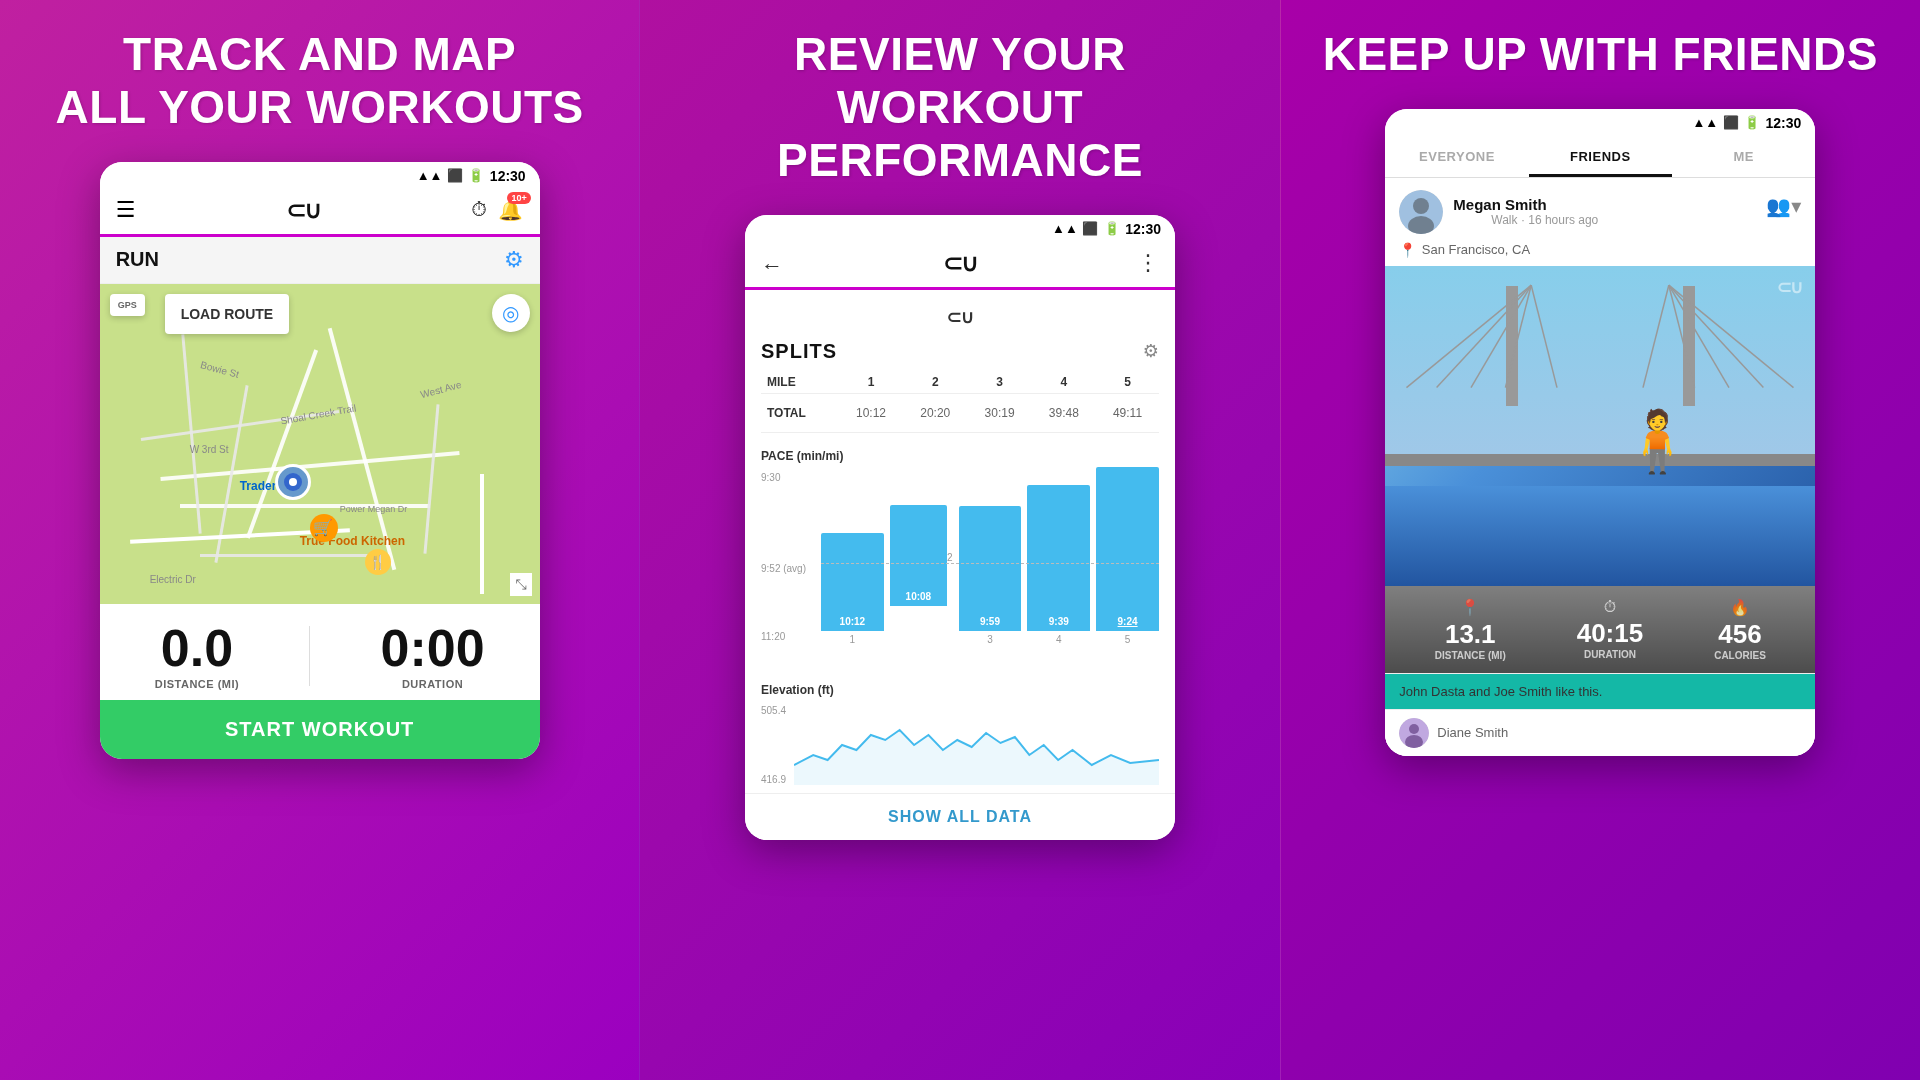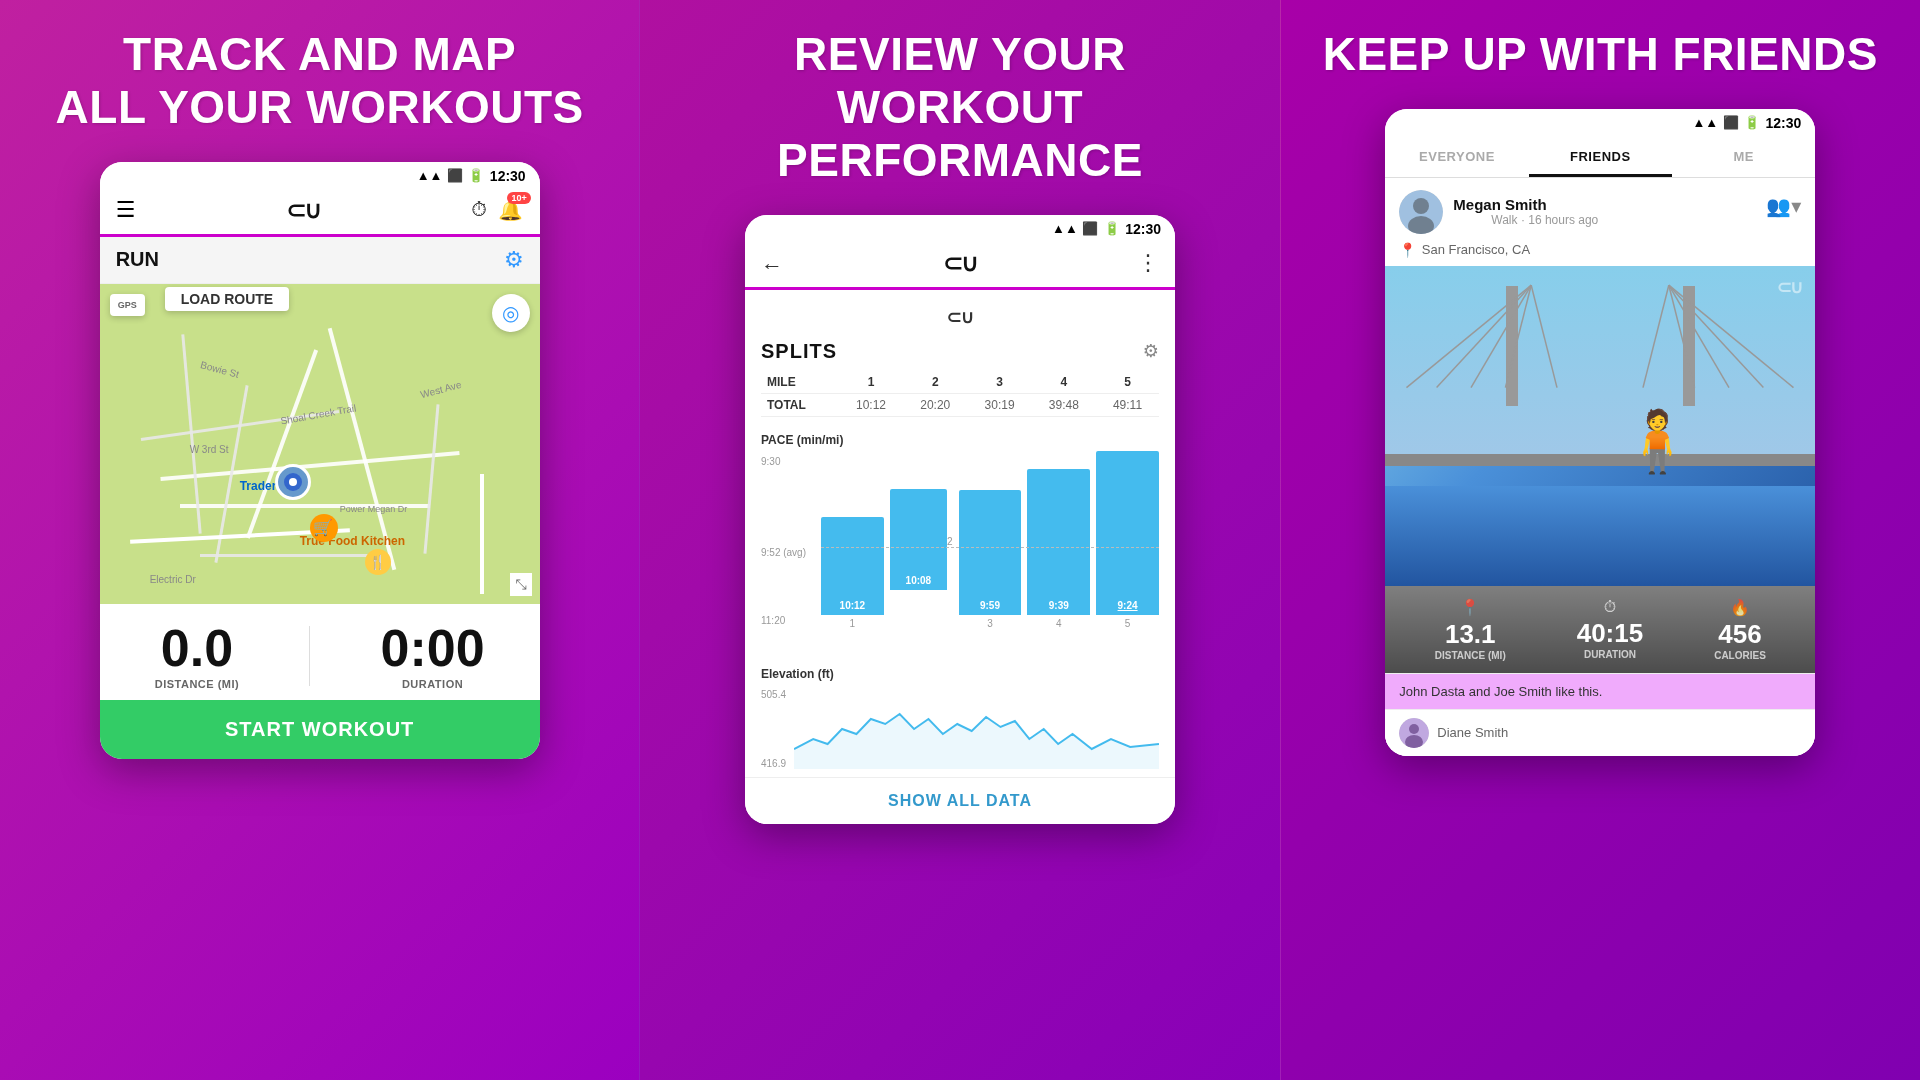--- a/index.html
+++ b/index.html
@@ -198,25 +198,25 @@
       background: white;
       border-radius: 4px;
       padding: 6px 8px;
       font-size: 10px;
       text-align: center;
       color: #666;
       box-shadow: 0 2px 6px rgba(0,0,0,0.2);
     }
     .map-load-route {
       position: absolute;
-      top: 3px;
+      top: 10px;
       left: 65px;
       background: white;
       border-radius: 4px;
-      padding: 4px 16px;
+      padding: 12px 16px;
       font-size: 14px;
       font-weight: bold;
       color: #333;
       box-shadow: 0 2px 6px rgba(0,0,0,0.2);
       cursor: pointer;
     }
     .map-locate-btn {
       position: absolute;
       top: 10px;
       right: 10px;
@@ -324,21 +324,21 @@
       color: #333;
       text-align: center;
       padding: 4px 6px;
       border-bottom: 1px solid #eee;
     }
     .splits-table th:first-child { text-align: left; }
     .splits-table td {
       font-size: 12px;
       color: #666;
       text-align: center;
-      padding: 4px 6px;
+      padding: 12px 6px;
       border-bottom: 1px solid #eee;
       margin-top: 23px;
     }
     .splits-table td:first-child { text-align: left; color: #333; font-weight: 600; }
 
     
     .chart-container {
       background: white;
       padding: 0 16px 8px;
     }
@@ -515,21 +515,21 @@
     }
     .stat-col .stat-unit {
       font-size: 10px;
       color: rgba(255,255,255,0.7);
       text-transform: uppercase;
       font-weight: bold;
     }
 
     
     .likes-row {
-      background: #f0abfc;
+      background: #14b8a6;
       padding: 10px 14px;
       font-size: 13px;
       color: #333;
       border-top: 1px solid #eee;
     }
 
     
     .comment-row {
       background: white;
       padding: 8px 14px;

